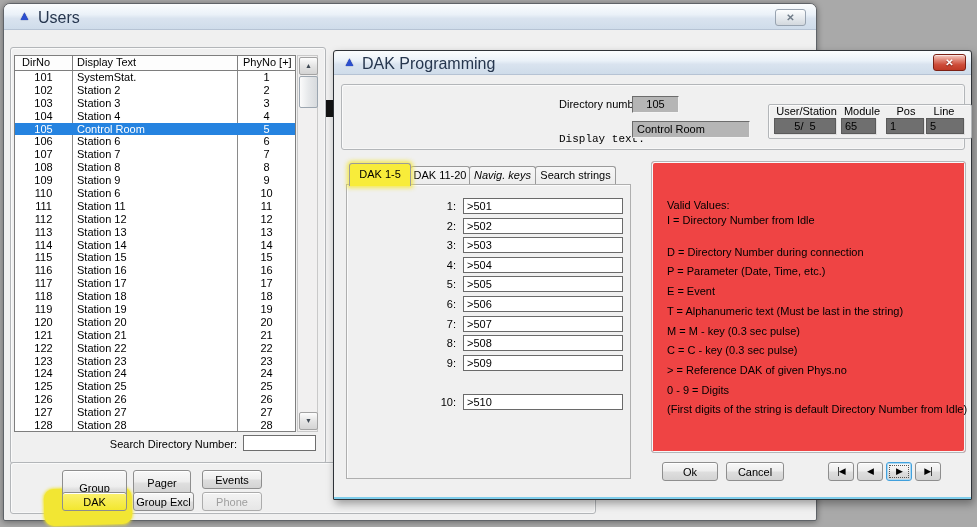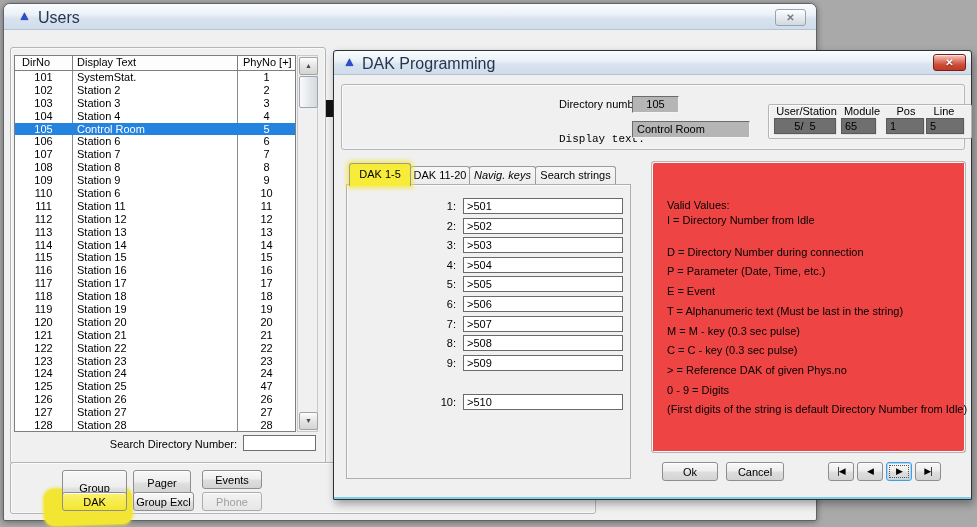--- a/index.html
+++ b/index.html
@@ -251,21 +251,21 @@
             <div class="tcell c-phy">23</div>
           </div>
           <div class="trow">
             <div class="tcell c-dir">124</div>
             <div class="tcell c-text">Station 24</div>
             <div class="tcell c-phy">24</div>
           </div>
           <div class="trow">
             <div class="tcell c-dir">125</div>
             <div class="tcell c-text">Station 25</div>
-            <div class="tcell c-phy">47</div>
+            <div class="tcell c-phy">25</div>
           </div>
           <div class="trow">
             <div class="tcell c-dir">126</div>
             <div class="tcell c-text">Station 26</div>
             <div class="tcell c-phy">26</div>
           </div>
           <div class="trow">
             <div class="tcell c-dir">127</div>
             <div class="tcell c-text">Station 27</div>
             <div class="tcell c-phy">27</div>

